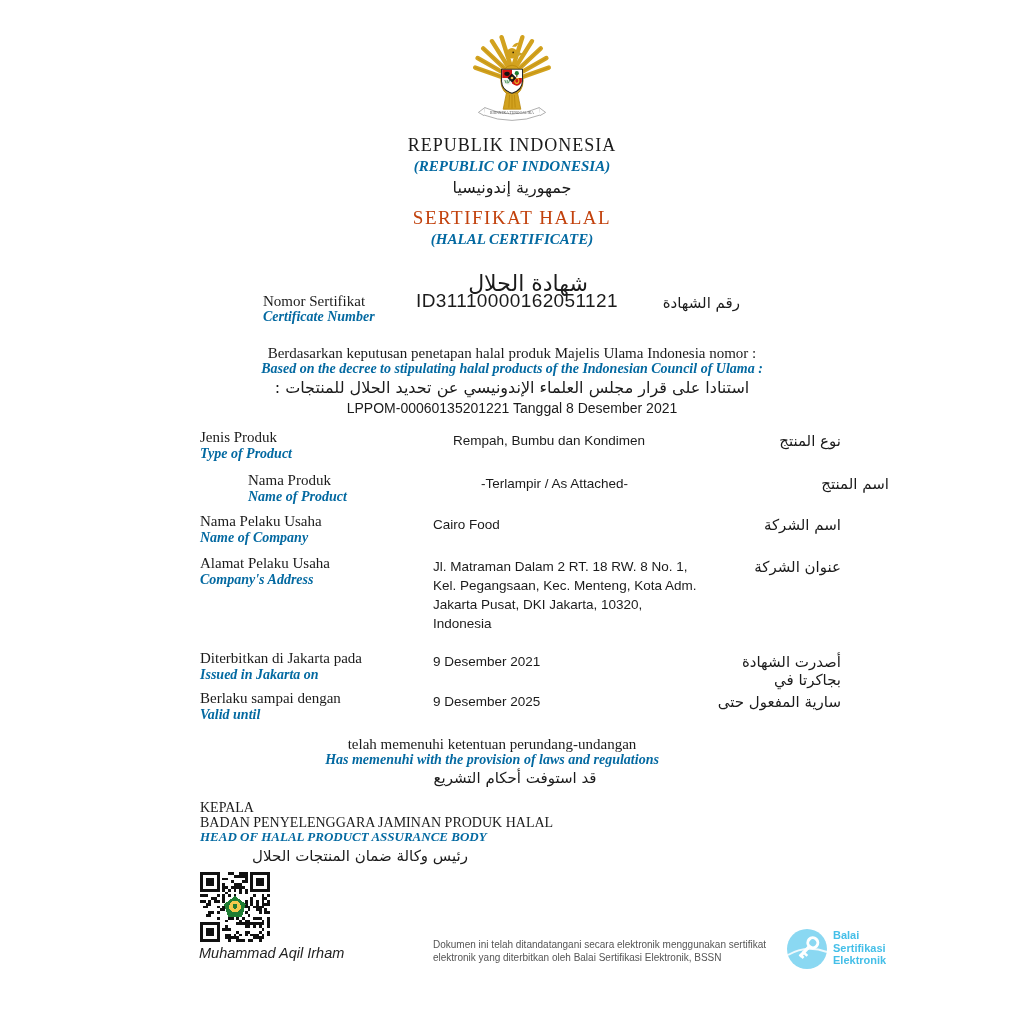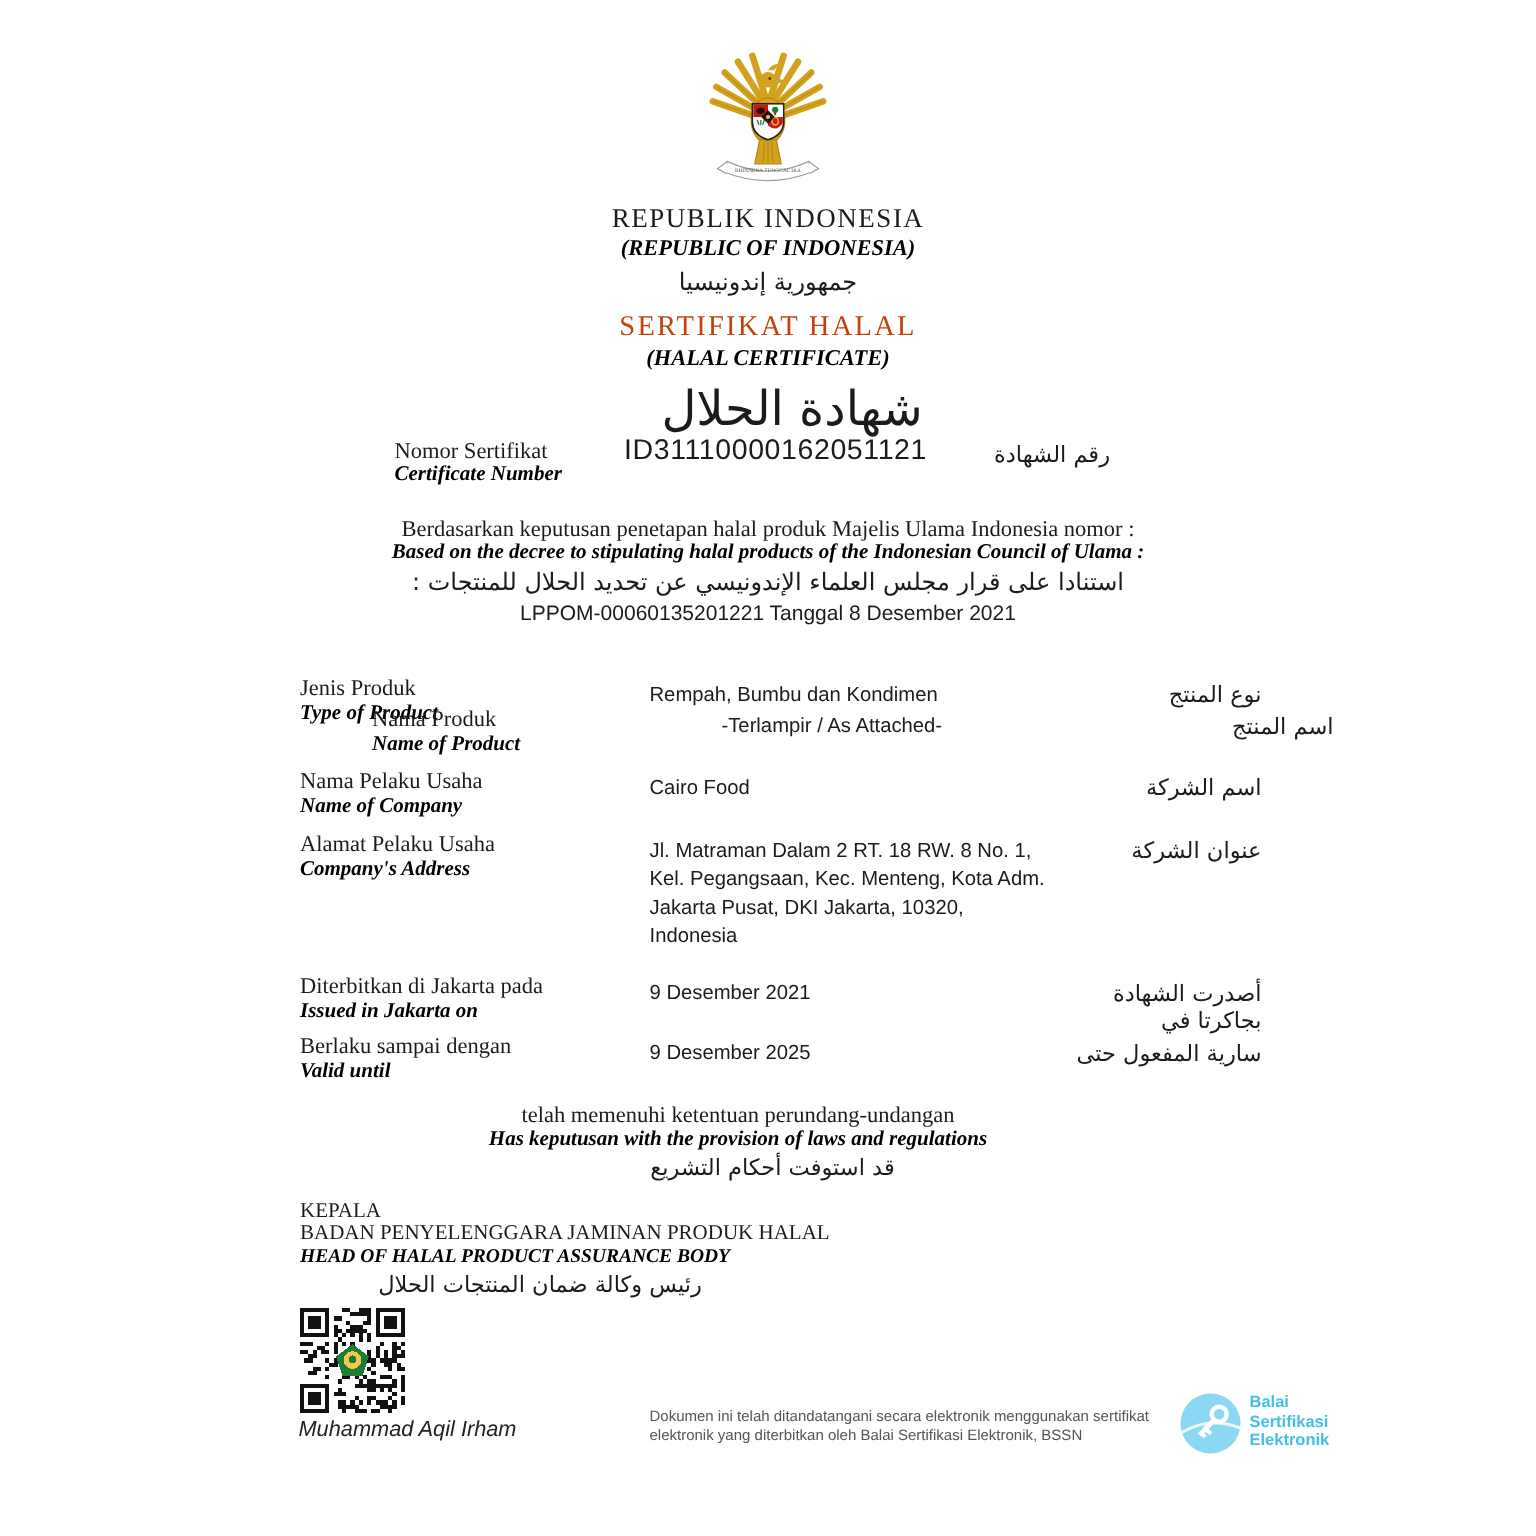--- a/index.html
+++ b/index.html
@@ -1,32 +1,32 @@
 <!DOCTYPE html>
 <html><head>
 <meta charset="utf-8">
 <style>
   html,body{margin:0;padding:0;background:#fff;}
   .page{position:relative;width:1024px;height:1024px;background:#ffffff;overflow:hidden;
         font-family:"Liberation Serif",serif;color:#1b1b1b;}
   .center{position:absolute;left:0;right:0;text-align:center;}
   .serif{font-family:"Liberation Serif",serif;}
   .ar{font-family:"DejaVu Sans",sans-serif;direction:rtl;}
-  .green{color:#000000;font-style:italic;font-weight:600;}
+  .green{color:#0369a1;font-style:italic;font-weight:600;}
   .gold{color:#c2410c;}
 
   
   .hdr{position:absolute;top:28px;left:0;right:0;text-align:center;}
   .emblem{display:block;margin:0 auto;}
   .country{font-size:18px;letter-spacing:1px;margin-top:7px;}
   .country-en{font-size:15px;margin-top:2px;}
   .country-ar{font-size:16px;margin-top:3px;text-align:center;}
   .title{font-size:19px;letter-spacing:1.5px;margin-top:10px;}
   .title-en{font-size:15px;margin-top:2px;}
-  .title-ar{font-size:32px;margin-top:4px;line-height:40px;padding-left:32px;}
+  .title-ar{font-size:22px;margin-top:16px;line-height:40px;padding-left:32px;}
 
   
   .cert-label{position:absolute;left:263px;top:293px;}
   .cert-label .l1{font-size:15px;line-height:16px;}
   .cert-label .l2{font-size:14px;line-height:15px;}
   .cert-value{position:absolute;left:416px;top:290px;font-size:19px;font-weight:400;
               letter-spacing:.4px;font-family:"Liberation Sans",sans-serif;}
   .cert-ar{position:absolute;left:560px;width:180px;top:294px;text-align:right;font-size:15px;}
 
   
@@ -141,21 +141,21 @@
   <div class="cert-ar ar" dir="rtl">رقم الشهادة</div>
 
   <div class="center decree">
     <div class="d1 serif">Berdasarkan keputusan penetapan halal produk Majelis Ulama Indonesia nomor :</div>
     <div class="d2 green serif">Based on the decree to stipulating halal products of the Indonesian Council of Ulama :</div>
     <div class="d3 ar" dir="rtl">استنادا على قرار مجلس العلماء الإندونيسي عن تحديد الحلال للمنتجات :</div>
     <div class="d4">LPPOM-00060135201221 Tanggal 8 Desember 2021</div>
   </div>
 
   <div id="rows-host">
-    <div class="field-row" style="top: 452px;">
+    <div class="field-row" style="top: 430px; gap: 20px;">
       <div class="f-label">
         <div class="l1 serif">Jenis Produk</div>
         <div class="l2 green serif">Type of Product</div>
       </div>
       <div class="f-value">Rempah, Bumbu dan Kondimen</div>
       <div class="f-ar ar" dir="rtl">نوع المنتج</div>
     </div>
 
     <div class="field-row" style="top: 473px; margin-left: 48px;">
       <div class="f-label">
@@ -198,21 +198,21 @@
         <div class="l1 serif">Berlaku sampai dengan</div>
         <div class="l2 green serif">Valid until</div>
       </div>
       <div class="f-value">9 Desember 2025</div>
       <div class="f-ar ar" dir="rtl">سارية المفعول حتى</div>
     </div>
   </div>
 
   <div class="center compliance">
     <div class="c1 serif">telah memenuhi ketentuan perundang-undangan</div>
-    <div class="c2 green serif">Has keputusan with the provision of laws and regulations</div>
+    <div class="c2 green serif">Has memenuhi with the provision of laws and regulations</div>
     <div class="c3 ar" dir="rtl">قد استوفت أحكام التشريع</div>
   </div>
 
   <div class="sig">
     <div class="s1 serif">KEPALA</div>
     <div class="s2 serif">BADAN PENYELENGGARA JAMINAN PRODUK HALAL</div>
     <div class="s3 green serif">HEAD OF HALAL PRODUCT ASSURANCE BODY</div>
     <div class="s4 ar" dir="rtl">رئيس وكالة ضمان المنتجات الحلال</div>
   </div>
 

